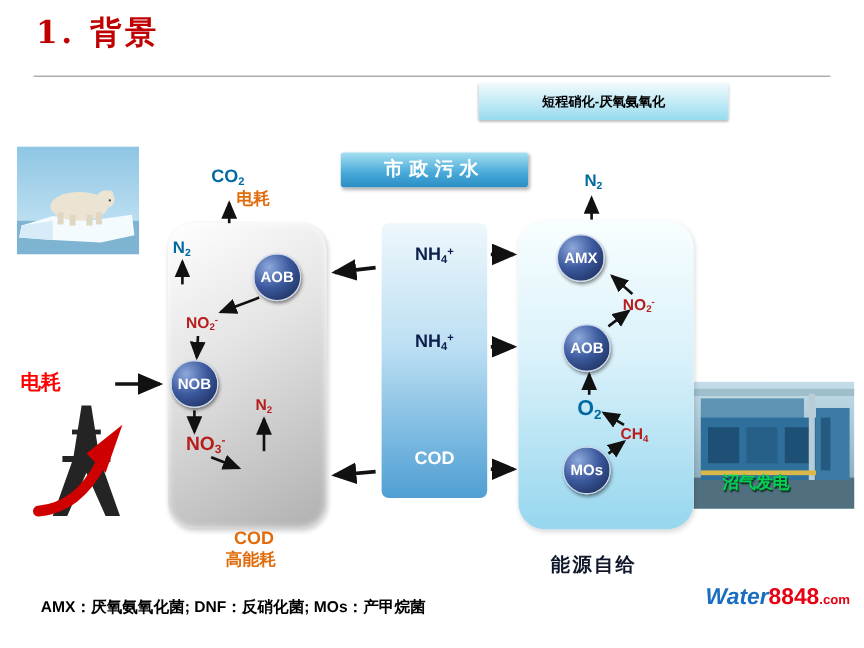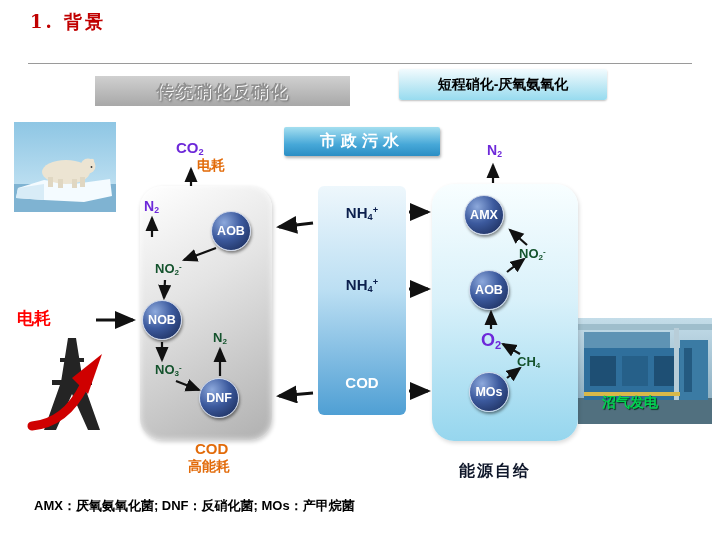--- a/index.html
+++ b/index.html
@@ -1,46 +1,46 @@
 <!DOCTYPE html>
 <html><head>
 <meta charset="utf-8">
 <style>
   *{margin:0;padding:0;box-sizing:border-box}
   body{margin:0;background:#fff}
   .slide{position:relative;width:720px;height:540px;background:#ffffff;overflow:hidden;
          font-family:"Liberation Sans",sans-serif}
   .title{position:absolute;left:30px;top:10px;font-family:"DejaVu Serif",serif;
-         font-weight:bold;font-size:18px;color:#c00000;letter-spacing:3px}
+         font-weight:bold;font-size:26px;color:#c00000;letter-spacing:3px}
   .rule{position:absolute;left:28px;top:63px;width:664px;border-top:1.5px solid #9a9a9a}
   .hdr{position:absolute;display:flex;align-items:center;justify-content:center;font-weight:bold}
   .hdr-gray{left:95px;top:76px;width:255px;height:30px;
             background:linear-gradient(180deg,#d0d0d0,#a8a8a8);
             color:#8f8f8f;font-size:17px;letter-spacing:2px;
             text-shadow:1px 1px 0 #f6f6f6,2px 2px 2px rgba(50,50,50,.55)}
   .hdr-blue{left:399px;top:69px;width:208px;height:31px;border-radius:3px;
             background:linear-gradient(180deg,#f2fbfe 0%,#c9ecf6 45%,#97dbef 100%);
-            color:#000;font-size:14px;box-shadow:0 1px 2px rgba(0,0,0,.25)}
+            color:#000;font-size:11px;box-shadow:0 1px 2px rgba(0,0,0,.25)}
   .influent{position:absolute;left:284px;top:127px;width:156px;height:29px;border-radius:2px;
             display:flex;align-items:center;justify-content:center;
             background:linear-gradient(180deg,#a5dff0 0%,#47a8d8 60%,#2b8ec4 100%);
             color:#fff;font-weight:bold;font-size:16px;letter-spacing:5px;
             box-shadow:1px 2px 3px rgba(0,0,0,.3)}
   .panel{position:absolute;border-radius:22px}
   .panel-left{left:140px;top:186px;width:132px;height:254px;
               background:linear-gradient(150deg,#ffffff 0%,#e4e4e4 40%,#b0b0b0 100%);
               box-shadow:inset 0 0 6px rgba(255,255,255,.8),1px 2px 4px rgba(0,0,0,.2)}
   .mid-col{left:318px;top:186px;width:88px;height:229px;border-radius:6px;
            background:linear-gradient(180deg,#eef7fc 0%,#bcdff3 45%,#4f9fd4 100%)}
   .panel-right{left:432px;top:184px;width:146px;height:257px;
                background:linear-gradient(180deg,#f8feff 0%,#d9f1fa 45%,#96d6ee 100%);
                box-shadow:1px 2px 4px rgba(0,0,0,.15)}
   .lbl{position:absolute;font-weight:bold;white-space:nowrap}
-  .green{color:#6d28d9}.orange{color:#e26b0a}.red{color:#ff0000}
-  .dark{color:#14532d}.navy{color:#0b1f4d}.white{color:#ffffff}
+  .green{color:#0369a1}.orange{color:#e26b0a}.red{color:#ff0000}
+  .dark{color:#b91c1c}.navy{color:#0b1f4d}.white{color:#ffffff}
   sub,sup{font-size:.62em}
   sub{vertical-align:-0.25em}sup{vertical-align:0.5em}
   .node{position:absolute;width:40px;height:40px;border-radius:50%;
         display:flex;align-items:center;justify-content:center;
         color:#fff;font-weight:bold;font-size:12.5px;
         background:radial-gradient(circle at 32% 28%,#8da9dc 0%,#3c5a9e 45%,#15244d 100%);
         border:1px solid #cfd8ea;box-shadow:1px 2px 3px rgba(0,0,0,.45)}
   .arrows{position:absolute;left:0;top:0;pointer-events:none}
   .img{position:absolute}
   .img svg{width:100%;height:100%;display:block}
@@ -54,21 +54,20 @@
   .self-energy{letter-spacing:2px;color:#0f172a}
 </style>
 </head>
 <body>
 
 <div class="slide">
 
   <div class="title">1. 背景</div>
   <div class="rule"></div>
 
-  <div class="hdr hdr-gray">传统硝化反硝化</div>
   <div class="hdr hdr-blue">短程硝化-厌氧氨氧化</div>
   <div class="influent">市政污水</div>
 
   <div class="img" style="left:14px;top:122px;width:102px;height:90px">
     <svg viewBox="0 0 102 90">
       <defs>
         <linearGradient id="skyg" x1="0" y1="0" x2="0" y2="1">
           <stop offset="0" stop-color="#8ec6e4"></stop>
             <stop offset="1" stop-color="#cfe9f6"></stop>
         </linearGradient>
@@ -152,41 +151,41 @@
     <line x1="491" y1="329" x2="491" y2="312" stroke="#111" stroke-width="2.2" marker-end="url(#ah)"></line>
     <line x1="520" y1="354" x2="503" y2="344" stroke="#111" stroke-width="2.2" marker-end="url(#ah)"></line>
     <line x1="507" y1="378" x2="520" y2="368" stroke="#111" stroke-width="2.2" marker-end="url(#ah)"></line>
   </svg>
 
   <span class="lbl green" style="left:176px;top:139px;font-size:15px"><span>CO</span><sub>2</sub></span>
   <span class="lbl orange" style="left:197px;top:157px;font-size:14px">电耗</span>
   <span class="lbl green" style="left:144px;top:198px;font-size:14px"><span>N</span><sub>2</sub></span>
   <span class="lbl dark" style="left:155px;top:261px;font-size:13px"><span>NO</span><sub>2</sub><sup>-</sup></span>
   <span class="lbl dark" style="left:213px;top:330px;font-size:13px"><span>N</span><sub>2</sub></span>
-  <span class="lbl dark" style="left:155px;top:362px;font-size:13px"><span>NO</span><sub>3</sub><sup>-</sup></span>
+  <span class="lbl dark" style="left:155px;top:362px;font-size:16px"><span>NO</span><sub>3</sub><sup>-</sup></span>
   <span class="lbl orange" style="left:195px;top:440px;font-size:15px">COD</span>
   <span class="lbl orange" style="left:188px;top:458px;font-size:14px">高能耗</span>
   <span class="lbl red" style="left:17px;top:307px;font-size:17px">电耗</span>
 
   <span class="lbl navy" style="left:318px;top:204px;width:88px;text-align:center;font-size:15px"><span>NH</span><sub>4</sub><sup>+</sup></span>
   <span class="lbl navy" style="left:318px;top:276px;width:88px;text-align:center;font-size:15px"><span>NH</span><sub>4</sub><sup>+</sup></span>
   <span class="lbl white" style="left:318px;top:374px;width:88px;text-align:center;font-size:15px">COD</span>
 
   <span class="lbl green" style="left:487px;top:142px;font-size:14px"><span>N</span><sub>2</sub></span>
   <span class="lbl dark" style="left:519px;top:246px;font-size:13px"><span>NO</span><sub>2</sub><sup>-</sup></span>
   <span class="lbl green" style="left:481px;top:330px;font-size:18px"><span>O</span><sub>2</sub></span>
   <span class="lbl dark" style="left:517px;top:354px;font-size:13px"><span>CH</span><sub>4</sub></span>
   <span class="lbl biogas-lbl" style="left:602px;top:394px;font-size:14px">沼气发电</span>
   <span class="lbl self-energy" style="left:459px;top:461px;font-size:16px">能源自给</span>
 
   <div class="node" style="left:211px;top:211px">AOB</div>
   <div class="node" style="left:142px;top:300px">NOB</div>
-  <div class="node" style="left:199px;top:378px">DNF</div>
   <div class="node" style="left:464px;top:195px">AMX</div>
   <div class="node" style="left:469px;top:270px">AOB</div>
   <div class="node" style="left:469px;top:372px">MOs</div>
 
   <div class="footnote">AMX：厌氧氨氧化菌; DNF：反硝化菌; MOs：产甲烷菌</div>
 
   <div class="logo">
+    <div><span class="logo-water">Water</span><span class="logo-num">8848</span><span class="logo-dot">.com</span></div>
   </div>
 
 </div>
 
 </body></html>

